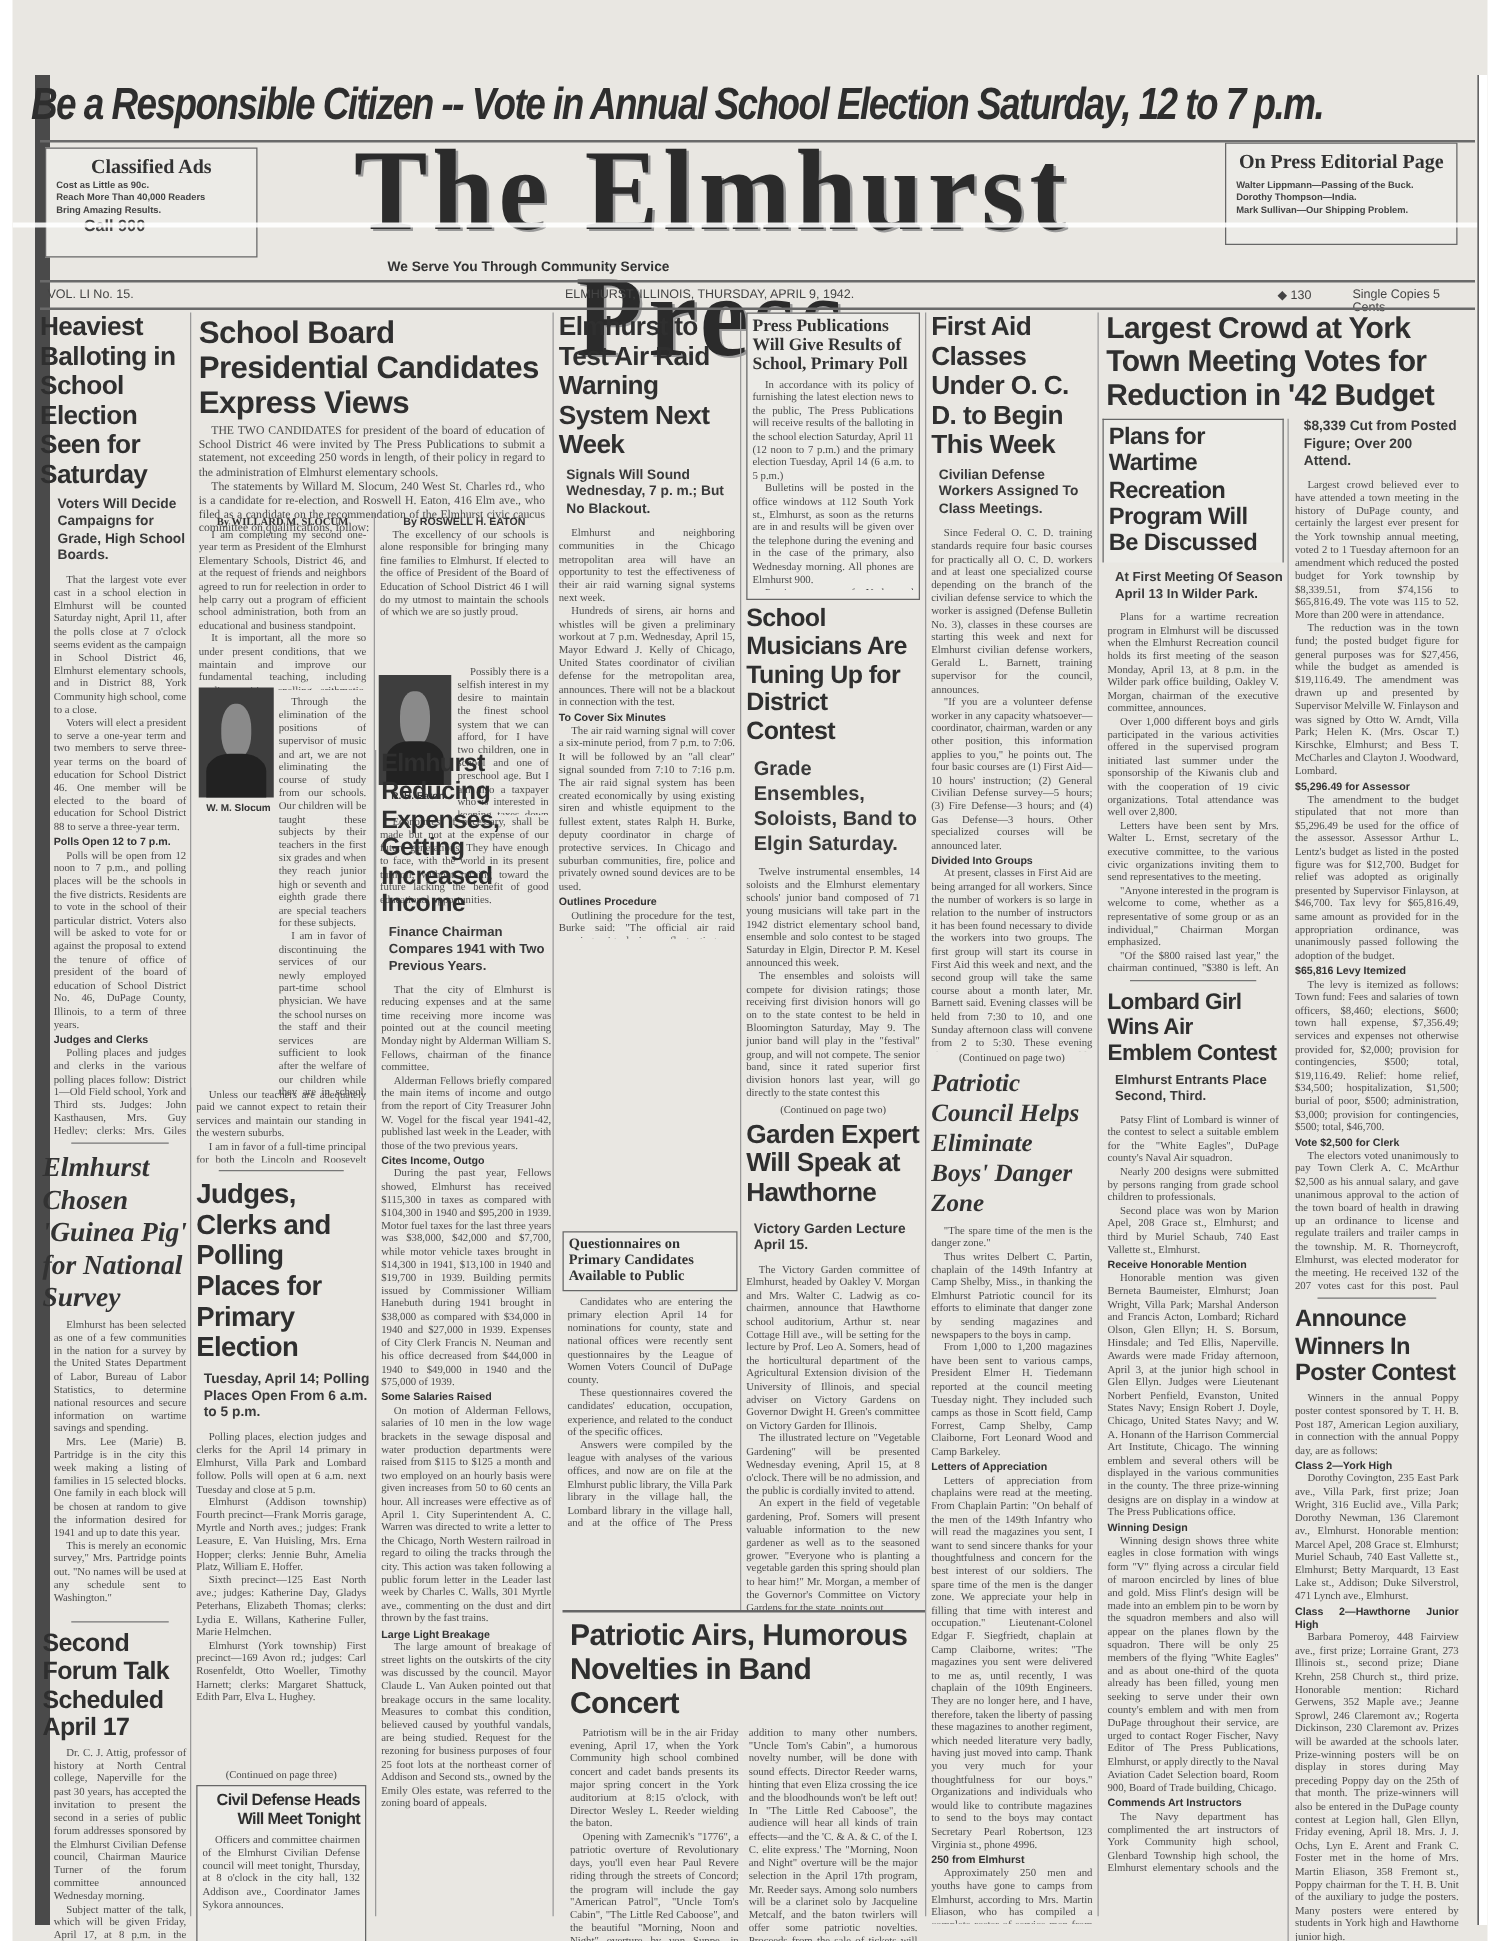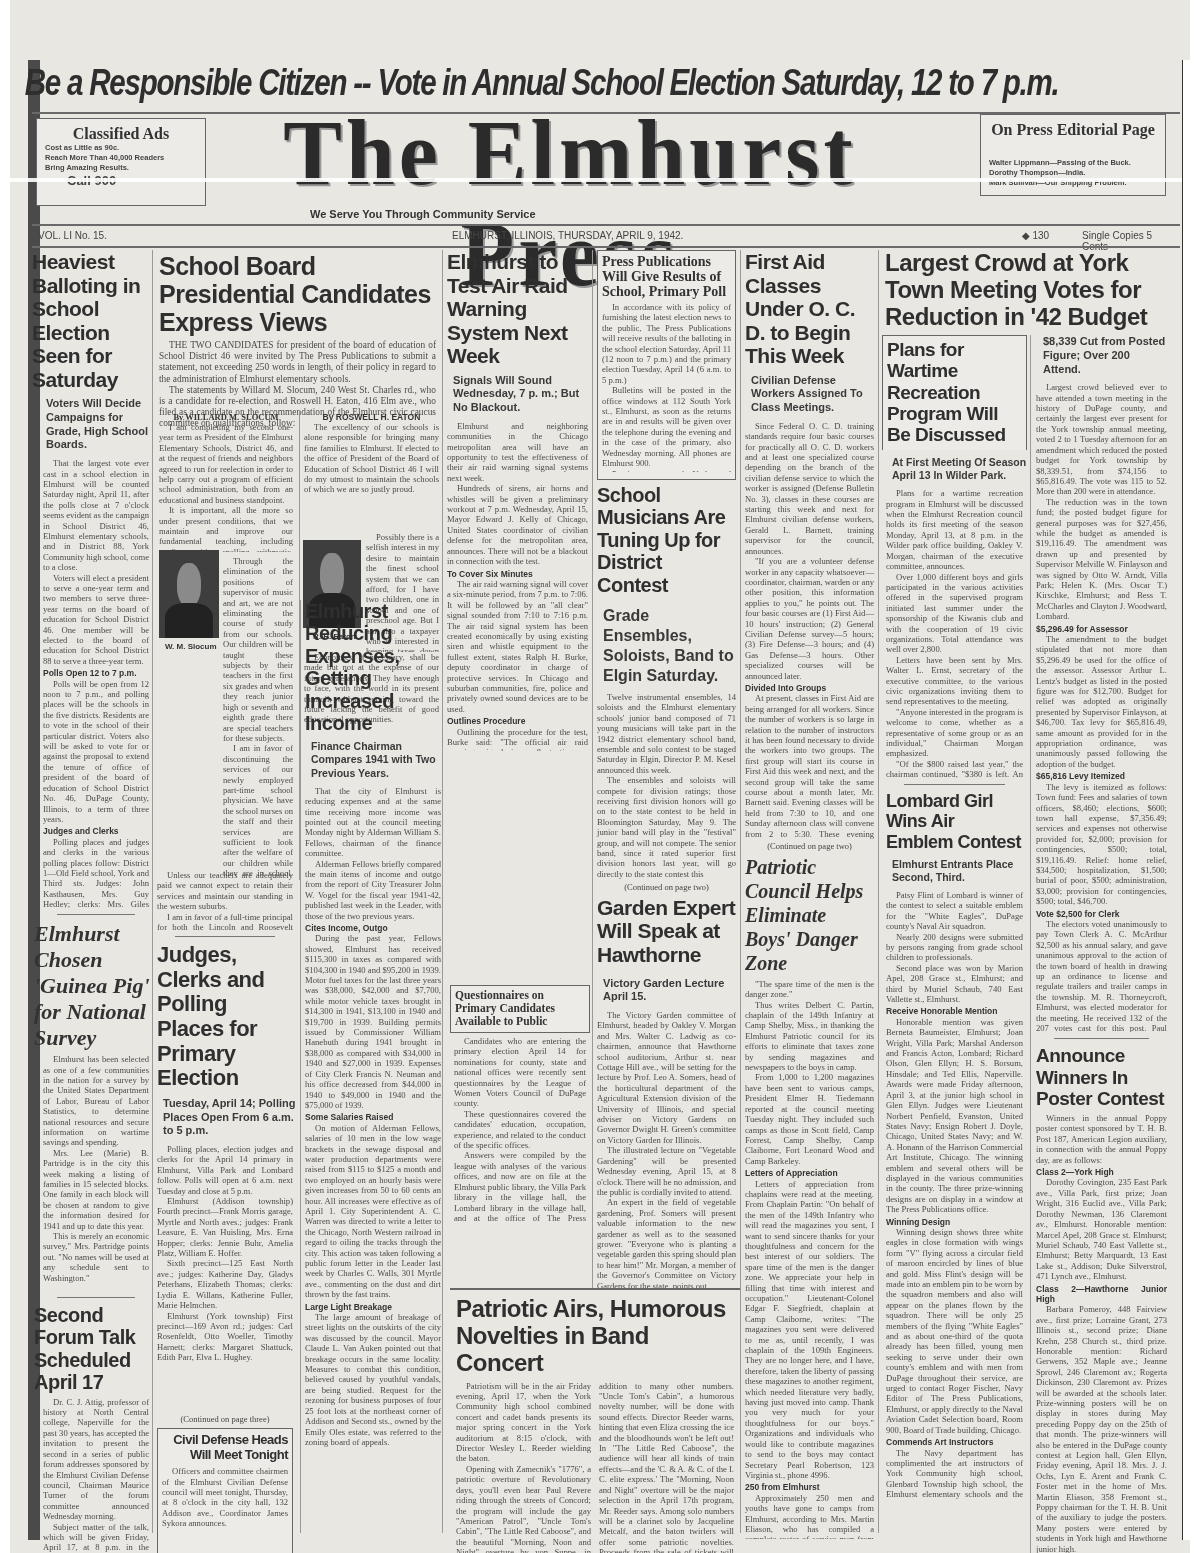--- a/index.html
+++ b/index.html
@@ -47,21 +47,21 @@
     <div class="ear-line">Reach More Than 40,000 Readers</div>
     <div class="ear-line">Bring Amazing Results.</div>
     <div class="ear-line" style="font-size:13px;line-height:16px;padding-left:30px">Call 900</div>
   </div>
 
   <div class="masthead">The Elmhurst Press</div>
   <div class="motto">We Serve You Through Community Service</div>
 
   <div class="box" style="left:970px;top:114px;width:186px;height:82px">
     <div class="ear-title">On Press Editorial Page</div>
-    <div class="ear-line" style="margin-top:19px">Walter Lippmann—Passing of the Buck.</div>
+    <div class="ear-line" style="margin-top:4px">Walter Lippmann—Passing of the Buck.</div>
     <div class="ear-line">Dorothy Thompson—India.</div>
     <div class="ear-line">Mark Sullivan—Our Shipping Problem.</div>
   </div>
 
   <div class="tear" style="top:178px"></div>
 
   <div class="rule" style="top:224px"></div>
   <div class="dateline">
     <span style="left:6px">VOL. LI  No. 15.</span>
     <span style="left:420px">ELMHURST, ILLINOIS, THURSDAY, APRIL 9, 1942.</span>
@@ -243,21 +243,21 @@
     <div class="body" style="height:420px;padding:0 4px">
       <p>Since Federal O. C. D. training standards require four basic courses for practically all O. C. D. workers and at least one specialized course depending on the branch of the civilian defense service to which the worker is assigned (Defense Bulletin No. 3), classes in these courses are starting this week and next for Elmhurst civilian defense workers, Gerald L. Barnett, training supervisor for the council, announces.</p>
       <p>"If you are a volunteer defense worker in any capacity whatsoever—coordinator, chairman, warden or any other position, this information applies to you," he points out. The four basic courses are (1) First Aid—10 hours' instruction; (2) General Civilian Defense survey—5 hours; (3) Fire Defense—3 hours; and (4) Gas Defense—3 hours. Other specialized courses will be announced later.</p>
       <div class="sub">Divided Into Groups</div>
       <p>At present, classes in First Aid are being arranged for all workers. Since the number of workers is so large in relation to the number of instructors it has been found necessary to divide the workers into two groups. The first group will start its course in First Aid this week and next, and the second group will take the same course about a month later, Mr. Barnett said. Evening classes will be held from 7:30 to 10, and one Sunday afternoon class will convene from 2 to 5:30. These evening classes will convene in four weekly sessions, and the Sunday afternoon classes will be held three weeks in succession. Thursday, Friday and Sunday classes will start this week, April 9, 10 and 12. Monday, Tuesday and Wednesday classes will open next week—April 13, 14 and 15. The Wednesday class at the Washington school for Rescue Squad workers, a special 20-hour course, was to open Wednesday</p>
     </div>
     <div class="cont">(Continued on page two)</div>
     <div class="ital" style="font-size:20px;line-height:24px;padding:4px">Patriotic Council Helps Eliminate Boys' Danger Zone</div>
     <div class="body" style="height:560px;padding:0 4px">
       <p>"The spare time of the men is the danger zone."</p>
-      <p>Thus writes Delbert C. Partin, chaplain of the 149th Infantry at Camp Shelby, Miss., in thanking the Elmhurst Patriotic council for its efforts to eliminate that taxes zone by sending magazines and newspapers to the boys in camp.</p>
+      <p>Thus writes Delbert C. Partin, chaplain of the 149th Infantry at Camp Shelby, Miss., in thanking the Elmhurst Patriotic council for its efforts to eliminate that danger zone by sending magazines and newspapers to the boys in camp.</p>
       <p>From 1,000 to 1,200 magazines have been sent to various camps, President Elmer H. Tiedemann reported at the council meeting Tuesday night. They included such camps as those in Scott field, Camp Forrest, Camp Shelby, Camp Claiborne, Fort Leonard Wood and Camp Barkeley.</p>
       <div class="sub">Letters of Appreciation</div>
       <p>Letters of appreciation from chaplains were read at the meeting. From Chaplain Partin: "On behalf of the men of the 149th Infantry who will read the magazines you sent, I want to send sincere thanks for your thoughtfulness and concern for the best interest of our soldiers. The spare time of the men is the danger zone. We appreciate your help in filling that time with interest and occupation." Lieutenant-Colonel Edgar F. Siegfriedt, chaplain at Camp Claiborne, writes: "The magazines you sent were delivered to me as, until recently, I was chaplain of the 109th Engineers. They are no longer here, and I have, therefore, taken the liberty of passing these magazines to another regiment, which needed literature very badly, having just moved into camp. Thank you very much for your thoughtfulness for our boys." Organizations and individuals who would like to contribute magazines to send to the boys may contact Secretary Pearl Robertson, 123 Virginia st., phone 4996.</p>
       <div class="sub">250 from Elmhurst</div>
       <p>Approximately 250 men and youths have gone to camps from Elmhurst, according to Mrs. Martin Eliason, who has compiled a complete roster of service men from here. It was suggested that when subscribers to the Elmhurst Leader and Press are through reading the papers that they send them on to boys in the camps. The recent benefit bowling tournament for the council held at the Brodd and Crown alleys brought in $124, it was reported. Two more organizations joined the council Tuesday: Ladies of the Elks and St. Peter's Church. Representatives are Mrs. Fred Runge and Mrs. Matthew C. Lockwood for the Ladies of the Elks and Peter Vilo and A. H. Bachelor for St. Peter's church. Other organizations or individuals wishing to join may contact Secretary Robertson.</p>
     </div>
   </div>
 
   <div class="col" style="left:868px;width:290px">
     <div class="hl" style="font-size:24px;padding:0 6px;font-weight:bold">Largest Crowd at York Town Meeting Votes for Reduction in '42 Budget</div>

